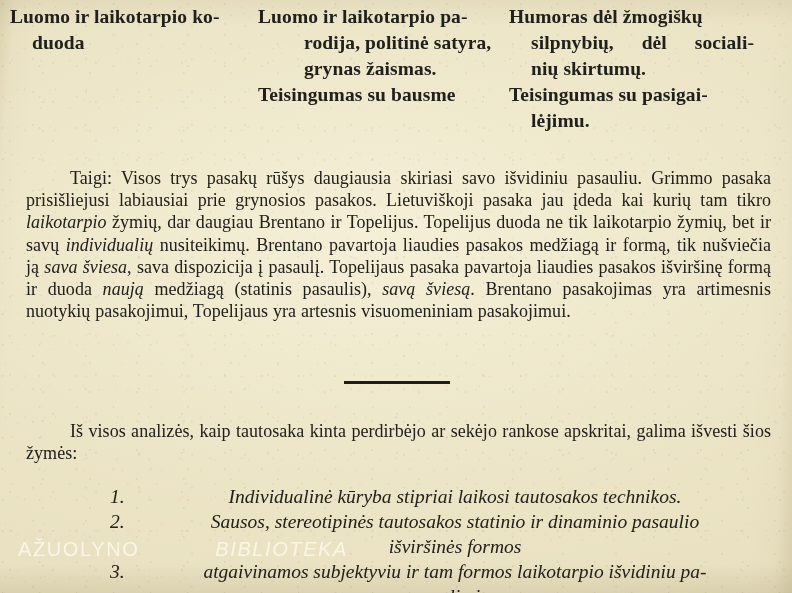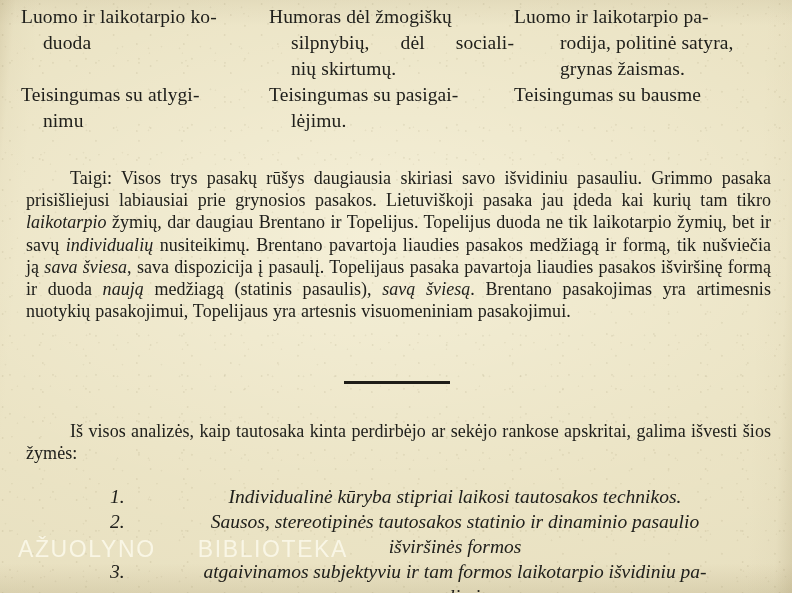--- a/index.html
+++ b/index.html
@@ -39,25 +39,26 @@
       radial-gradient(circle at 91% 52%, rgba(120,104,66,0.19) 0.6px, rgba(0,0,0,0) 1.3px),
       radial-gradient(circle at 14% 88%, rgba(120,104,66,0.15) 0.5px, rgba(0,0,0,0) 1.2px),
       radial-gradient(circle at 53% 44%, rgba(120,104,66,0.14) 0.5px, rgba(0,0,0,0) 1.1px);
     background-size: 37px 31px, 43px 39px, 29px 47px, 53px 33px, 31px 41px, 47px 29px, 39px 53px, 33px 37px;
     mix-blend-mode: multiply;
   }
 
   
   .cols {
     position: absolute;
-    left: 21px;
+    left: 10px;
     top: 4px;
     width: 744px;
     display: flex;
     align-items: flex-start;
+    font-weight: bold;
   }
   .col {
     font-size: 19.5px;
     line-height: 26px;
     letter-spacing: 0.1px;
   }
   .col-1 { width: 248px; }
   .col-2 { width: 251px; }
   .col-3 { width: 245px; }
   .col .entry { margin: 0; }
@@ -113,69 +114,65 @@
   .watermark {
     position: absolute;
     left: 18px;
     top: 535px;
     width: 330px;
     height: 28px;
     display: flex;
     justify-content: space-between;
     align-items: center;
     font-family: "Liberation Sans", "DejaVu Sans", sans-serif;
-    font-size: 23px;
+    font-size: 20px;
     letter-spacing: 1.6px;
     color: rgba(255,253,243,0.72);
     pointer-events: none;
     white-space: nowrap;
   }
-  .watermark .wm-b { margin-left: 26px; }
+  .watermark .wm-b { margin-left: 26px; font-style: italic; }
 </style>
 </head>
 <body>
 
 <div class="page">
 
   <div class="grain"></div>
 
   <div class="cols">
 
     <div class="col col-1">
       <p class="entry">
         <span class="just">Luomo ir laikotarpio ko-</span>
         <span class="cont">duoda</span>
       </p>
       <div class="gap-1"></div>
-      <p class="entry">
-        <span class="just">Teisingumas su atlygi-</span>
-        <span class="cont">nimu</span>
+    </div>
+
+    <div class="col col-2">
+      <p class="entry">
+        <span class="just">Luomo ir laikotarpio pa-</span>
+        <span class="cont">rodija, politinė satyra,</span>
+        <span class="cont">grynas žaismas.</span>
+      </p>
+      <p class="entry">
+        <span>Teisingumas su bausme</span>
       </p>
     </div>
 
     <div class="col col-3">
       <p class="entry">
         <span class="just">Humoras dėl žmogiškų</span>
         <span class="cont just">silpnybių, dėl sociali-</span>
         <span class="cont">nių skirtumų.</span>
       </p>
       <p class="entry">
         <span class="just">Teisingumas su pasigai-</span>
         <span class="cont">lėjimu.</span>
-      </p>
-    </div>
-
-    <div class="col col-2">
-      <p class="entry">
-        <span class="just">Luomo ir laikotarpio pa-</span>
-        <span class="cont">rodija, politinė satyra,</span>
-        <span class="cont">grynas žaismas.</span>
-      </p>
-      <p class="entry">
-        <span>Teisingumas su bausme</span>
       </p>
     </div>
 
   </div>
 
   <p class="body-par" id="par-main"><span class="ind"></span><span>Taigi: Visos trys pasakų rūšys daugiausia skiriasi savo išvidiniu pasauliu. Grimmo pasaka prisišliejusi labiausiai prie grynosios pasakos. Lietuviškoji pasaka jau įdeda kai kurių tam tikro </span><i>laikotarpio</i><span> žymių, dar daugiau Brentano ir Topelijus. Topelijus duoda ne tik laikotarpio žymių, bet ir savų </span><i>individualių</i><span> nusiteikimų. Brentano pavartoja liaudies pasakos medžiagą ir formą, tik nušviečia ją </span><i>sava šviesa</i><span>, sava dispozicija į pasaulį. Topelijaus pasaka pavartoja liaudies pasakos išviršinę formą ir duoda </span><i>naują</i><span> medžiagą (statinis pasaulis), </span><i>savą šviesą</i><span>. Brentano pasakojimas yra artimesnis nuotykių pasakojimui, Topelijaus yra artesnis visuomeniniam pasakojimui.</span></p>
 
   <div class="rule"></div>
 
   <p class="body-par" id="par-second"><span class="ind"></span><span>Iš visos analizės, kaip tautosaka kinta perdirbėjo ar sekėjo rankose apskritai, galima išvesti šios žymės:</span></p>

